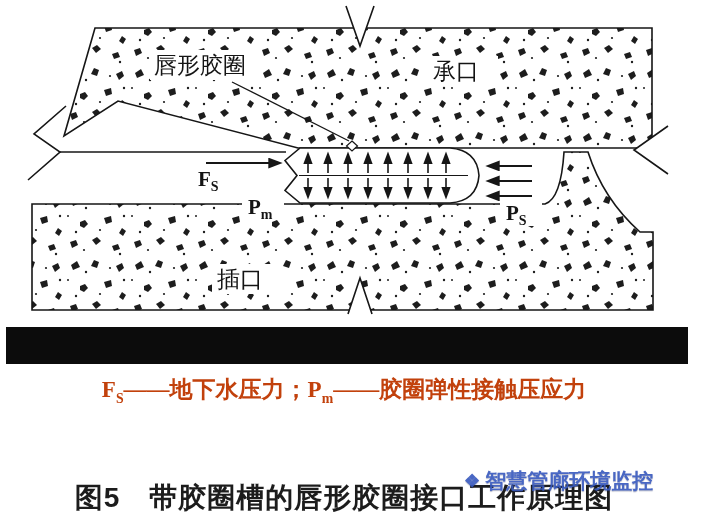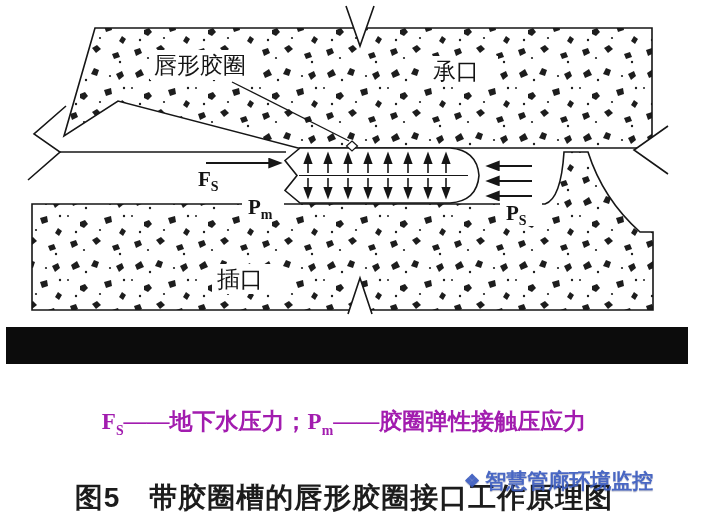--- a/index.html
+++ b/index.html
@@ -4,21 +4,21 @@
 <style>
   html,body{margin:0;padding:0;background:#ffffff;}
   .page{position:relative;width:688px;height:526px;background:#ffffff;overflow:hidden;
         font-family:"Liberation Serif",serif;}
   .diagram{position:absolute;left:0;top:0;width:720px;height:325px;}
   svg text{font-family:"Liberation Serif",serif;fill:#141414;}
   .cjk{font-size:23px;}
   .sym{font-size:21px;font-weight:bold;}
   .symsub{font-size:14px;font-weight:bold;}
   .bar{position:absolute;left:6px;top:327px;width:708px;height:37px;background:#0c0c0c;}
-  .legend{position:absolute;left:0;top:376px;width:100%;text-align:center;color:#a21caf;margin-top:32px;}
+  .legend{position:absolute;left:0;top:376px;width:100%;text-align:center;color:#c2410c;}
   .legend-line{font-size:23px;font-weight:700;line-height:1.2;}
   .legend-line + .legend-line{margin-top:13px;}
   .legend sub{font-size:0.6em;}
   .caption{position:absolute;left:0;top:479px;width:100%;text-align:center;
            font-family:"Liberation Sans",sans-serif;font-size:28px;font-weight:700;
            color:#1c1c1c;letter-spacing:1px;}
   .watermark{position:absolute;left:464px;top:467px;display:flex;align-items:center;gap:5px;
              font-family:"Liberation Sans",sans-serif;font-size:21px;font-weight:700;
              color:#3a5bbf;opacity:0.92;text-shadow:0 1px 1px rgba(20,30,80,.35);}
   .wm-logo{font-size:18px;line-height:1;}

